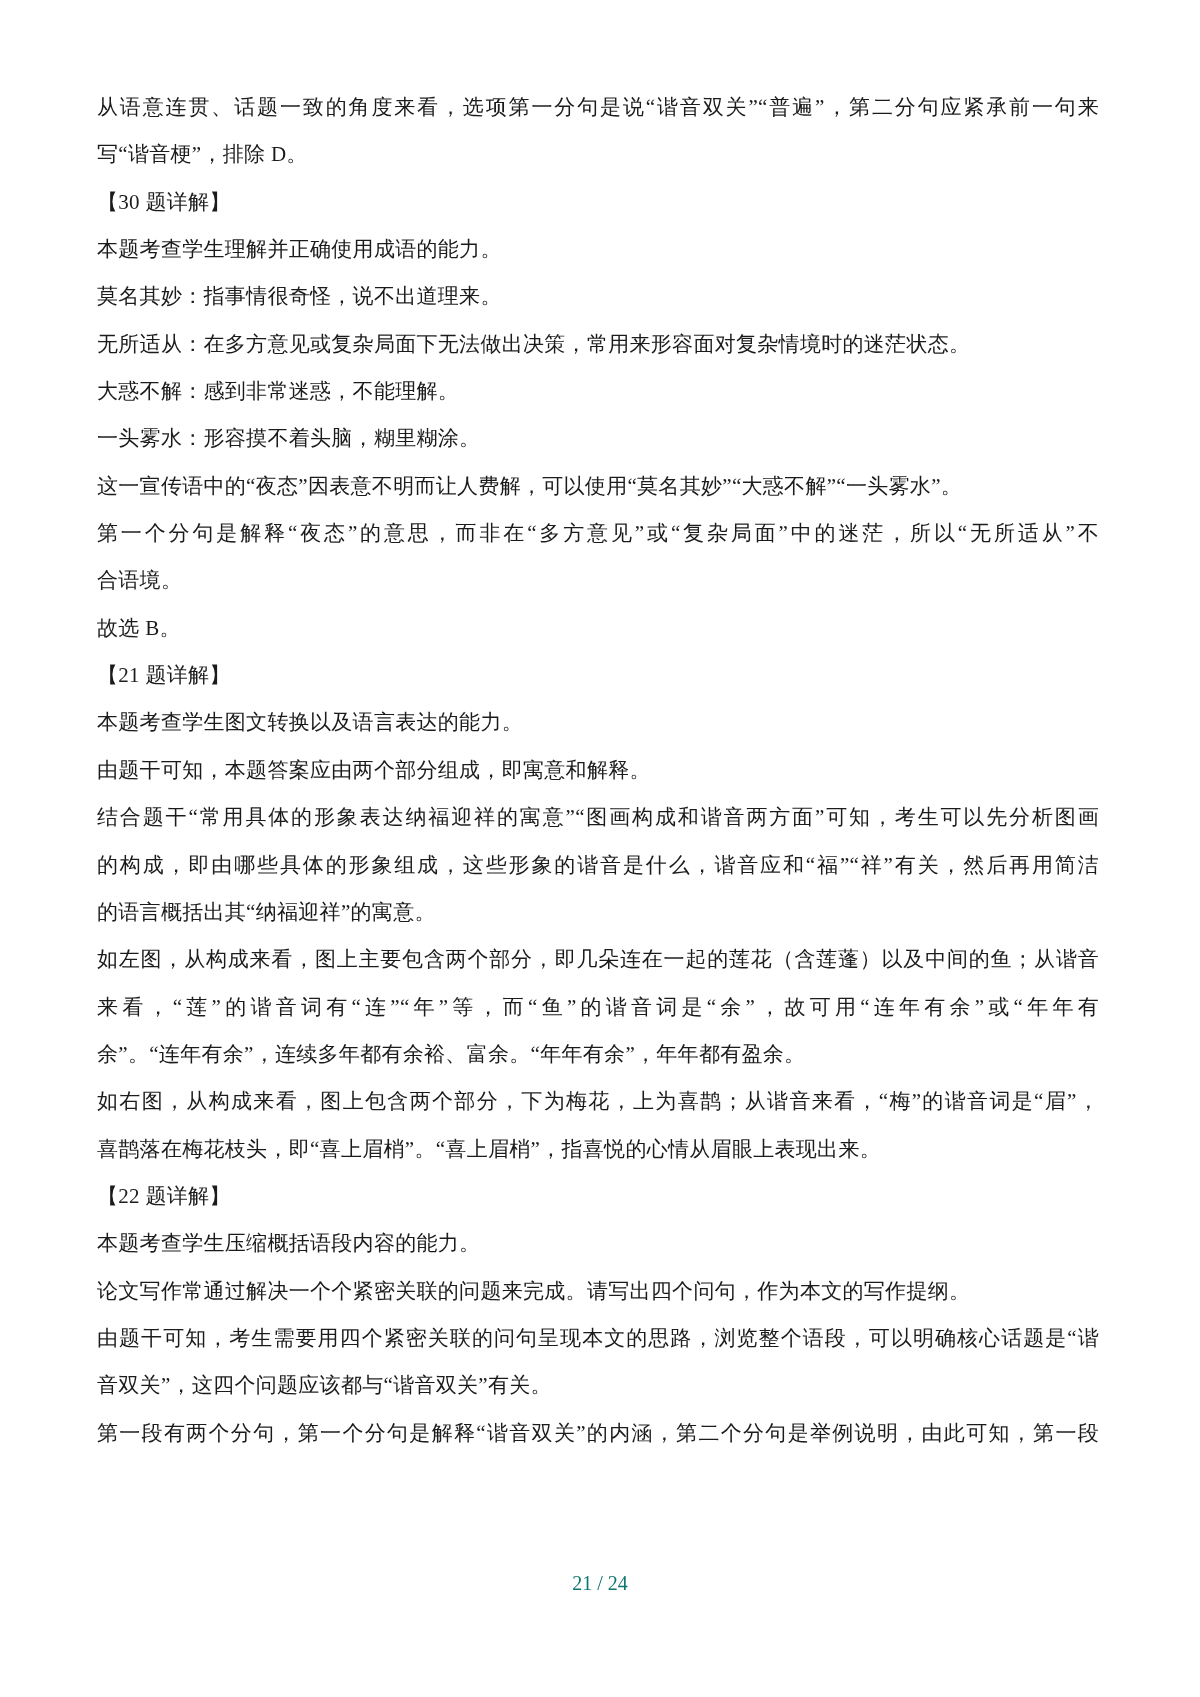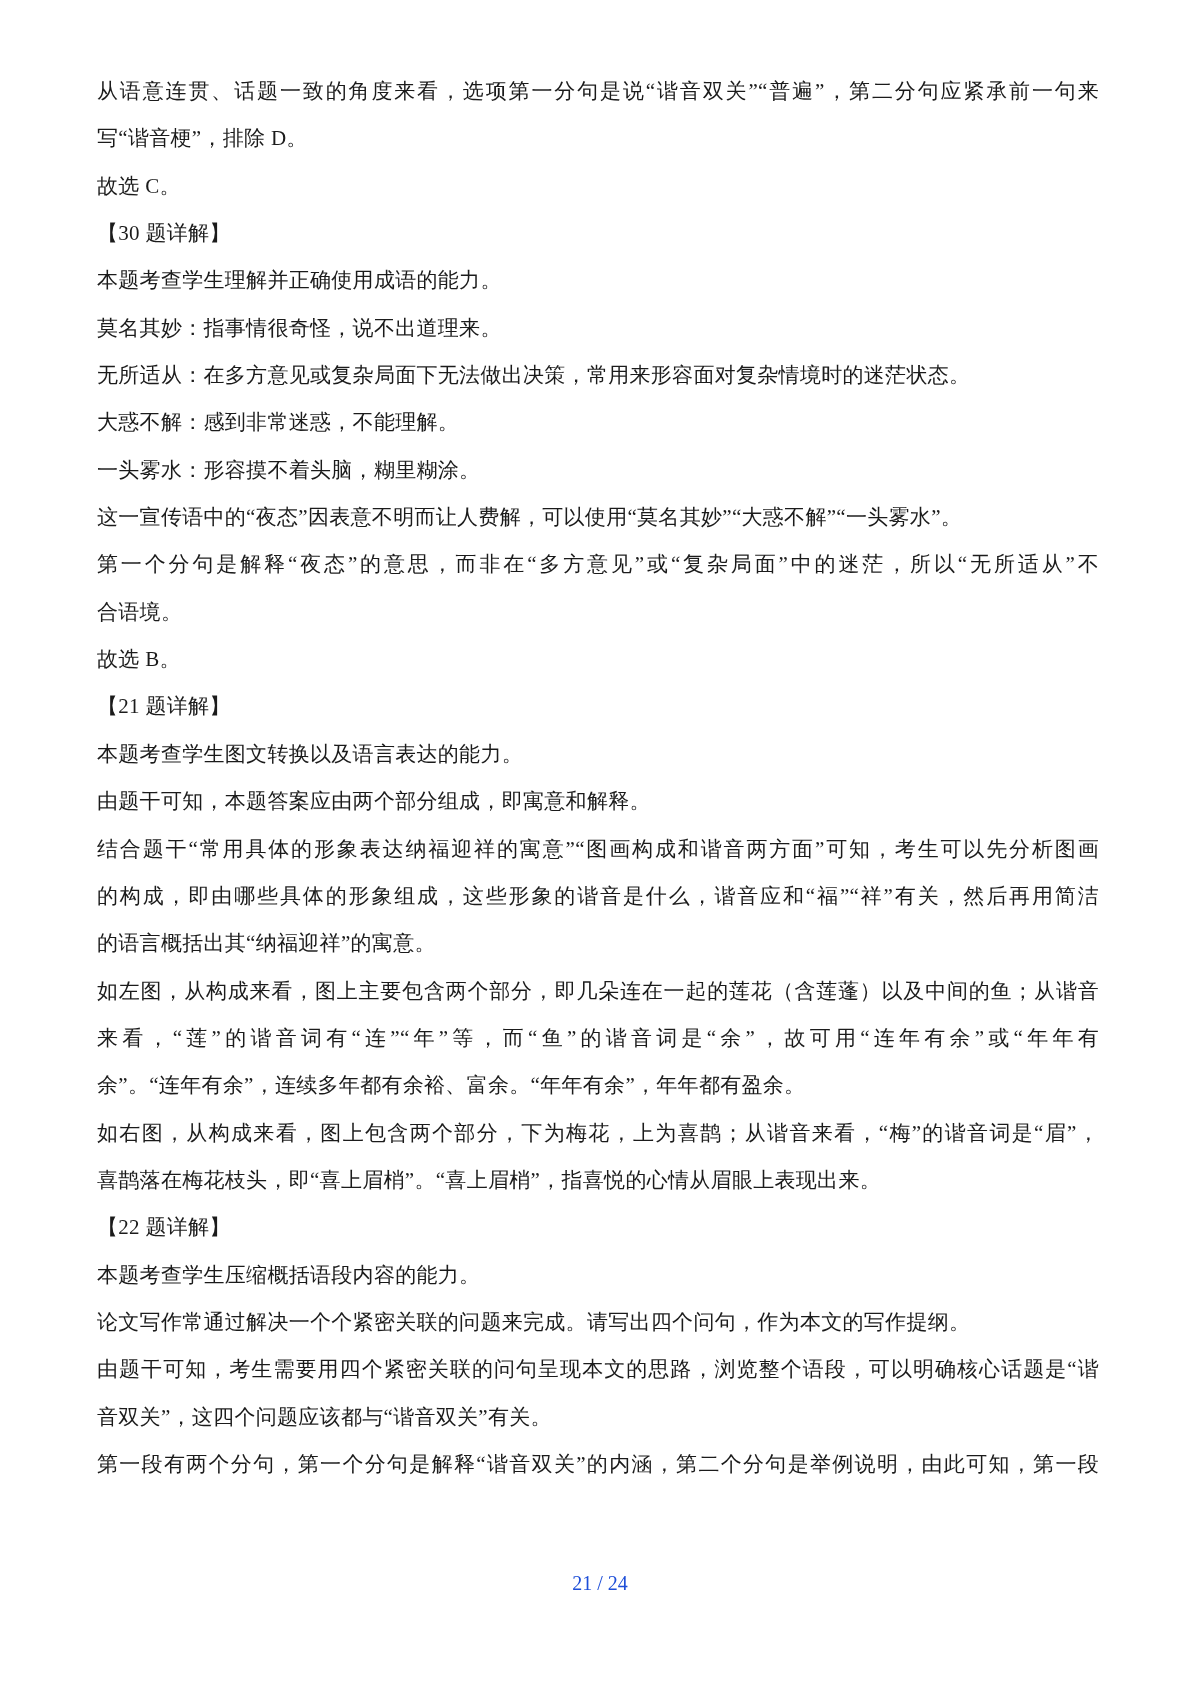--- a/index.html
+++ b/index.html
@@ -11,21 +11,21 @@
     width: 1200px;
     height: 1697px;
     background: #ffffff;
     font-family: "Liberation Serif", "DejaVu Serif", serif;
     color: #1b1b1b;
     overflow: hidden;
   }
   .doc {
     position: absolute;
     left: 97px;
-    top: 68px;
+    top: 84px;
     width: 1002px;
   }
   .line {
     height: 47.35px;
     line-height: 47.35px;
     font-size: 21px;
     letter-spacing: 0.3px;
     white-space: nowrap;
     overflow: visible;
   }
@@ -37,30 +37,29 @@
   }
   .footer {
     position: absolute;
     top: 1568px;
     left: 0;
     width: 1200px;
     height: 30px;
     line-height: 30px;
     text-align: center;
     font-size: 20px;
-    color: #1d4ed8;
+    color: #0f766e;
   }
 </style>
 </head>
 <body>
 
 <div class="doc">
   <div class="line j">从语意连贯、话题一致的角度来看，选项第一分句是说“谐音双关”“普遍”，第二分句应紧承前一句来</div>
   <div class="line">写“谐音梗”，排除 D。</div>
-  <div class="line">故选 C。</div>
   <div class="line">【30 题详解】</div>
   <div class="line">本题考查学生理解并正确使用成语的能力。</div>
   <div class="line">莫名其妙：指事情很奇怪，说不出道理来。</div>
   <div class="line">无所适从：在多方意见或复杂局面下无法做出决策，常用来形容面对复杂情境时的迷茫状态。</div>
   <div class="line">大惑不解：感到非常迷惑，不能理解。</div>
   <div class="line">一头雾水：形容摸不着头脑，糊里糊涂。</div>
   <div class="line">这一宣传语中的“夜态”因表意不明而让人费解，可以使用“莫名其妙”“大惑不解”“一头雾水”。</div>
   <div class="line j">第一个分句是解释“夜态”的意思，而非在“多方意见”或“复杂局面”中的迷茫，所以“无所适从”不</div>
   <div class="line">合语境。</div>
   <div class="line">故选 B。</div>

